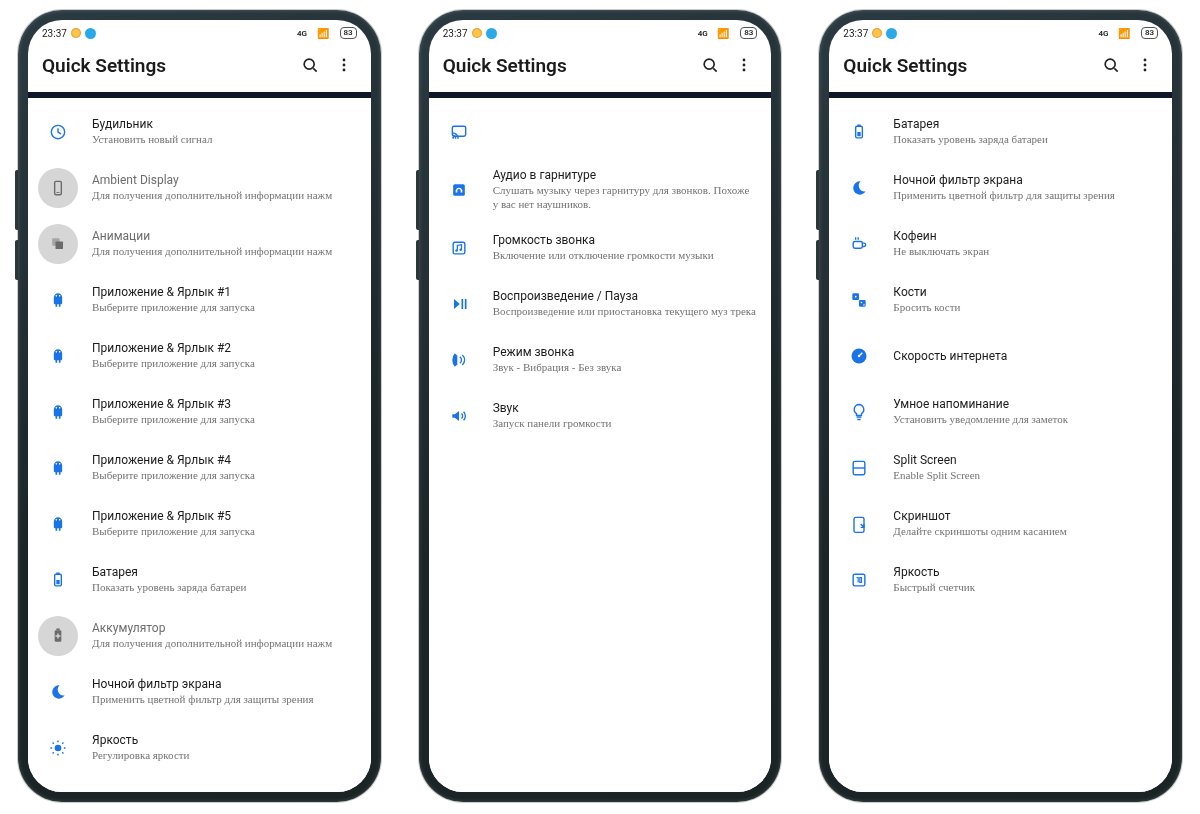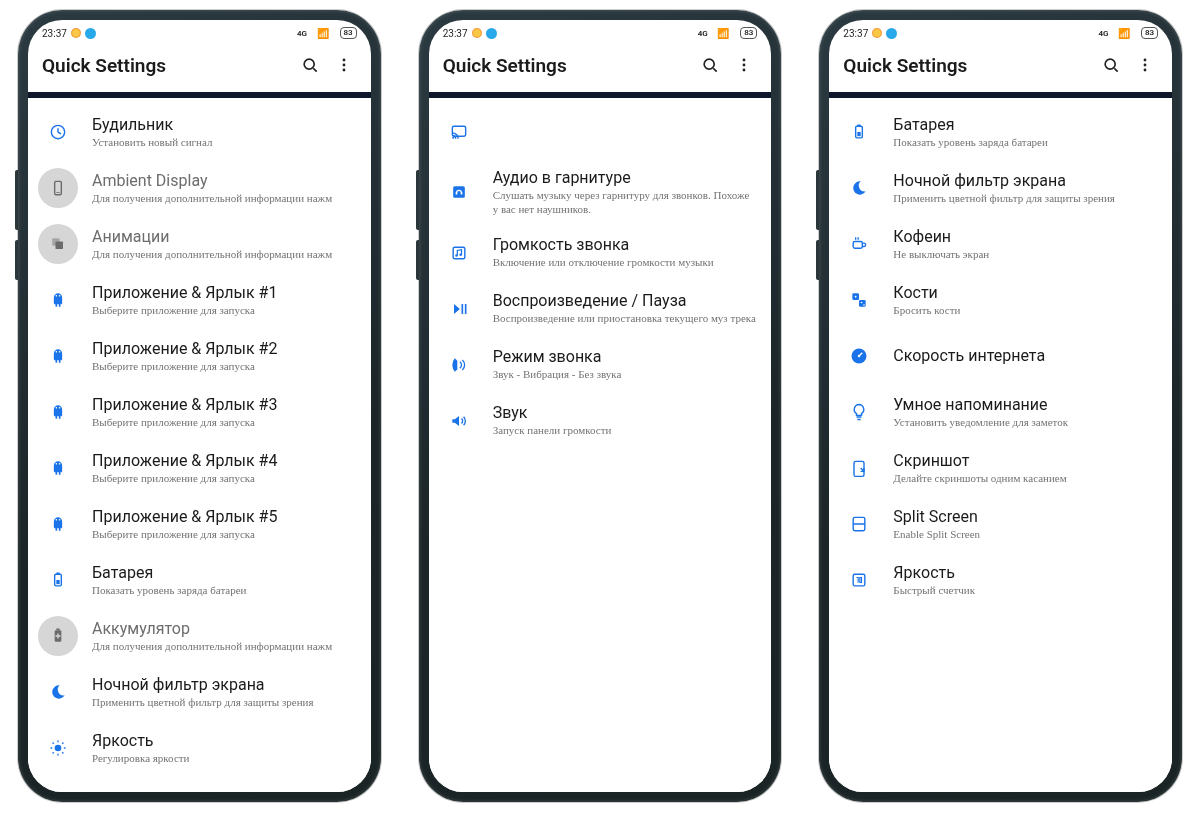--- a/index.html
+++ b/index.html
@@ -95,21 +95,21 @@
     color:#1a73e8;
     flex-shrink:0;
   }
   .row.disabled .iconwrap {
     background:#d6d6d6;
     border-radius:50%;
     color:#6b6b6b;
   }
   .row .textwrap { flex:1; min-width:0; }
   .row .title {
-    font-size:16px;
+    font-size:12px;
     color:#1b1b1b;
     line-height:1.25;
   }
   .row .sub {
     font-size:11px;
     color:#737373;
     line-height:1.25;
     margin-top:1px;
     overflow:hidden;
     display:-webkit-box;
@@ -591,37 +591,37 @@
             </svg>
           </div>
           <div class="textwrap">
             <div class="title">Умное напоминание</div>
             <div class="sub">Установить уведомление для заметок</div>
           </div>
         </div>
         <div class="row">
           <div class="iconwrap">
             <svg viewBox="0 0 24 24">
+              <use href="#i-split"></use>
+            </svg>
+          </div>
+          <div class="textwrap">
+            <div class="title">Split Screen</div>
+            <div class="sub">Enable Split Screen</div>
+          </div>
+        </div>
+        <div class="row">
+          <div class="iconwrap">
+            <svg viewBox="0 0 24 24">
               <use href="#i-shot"></use>
             </svg>
           </div>
           <div class="textwrap">
             <div class="title">Скриншот</div>
             <div class="sub">Делайте скриншоты одним касанием</div>
-          </div>
-        </div>
-        <div class="row">
-          <div class="iconwrap">
-            <svg viewBox="0 0 24 24">
-              <use href="#i-split"></use>
-            </svg>
-          </div>
-          <div class="textwrap">
-            <div class="title">Split Screen</div>
-            <div class="sub">Enable Split Screen</div>
           </div>
         </div>
         <div class="row">
           <div class="iconwrap">
             <svg viewBox="0 0 24 24">
               <use href="#i-counter"></use>
             </svg>
           </div>
           <div class="textwrap">
             <div class="title">Яркость</div>

